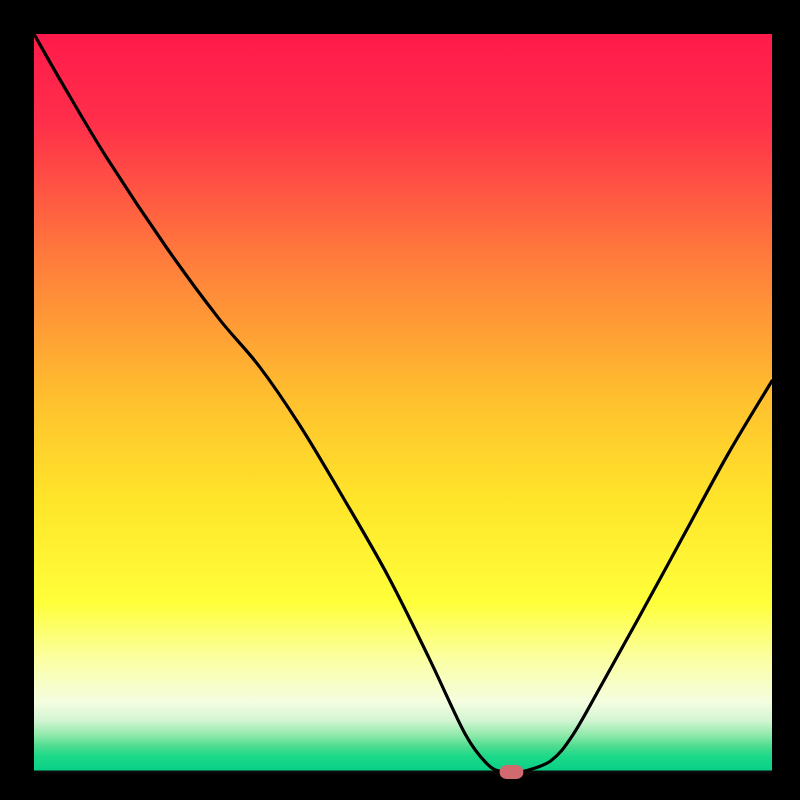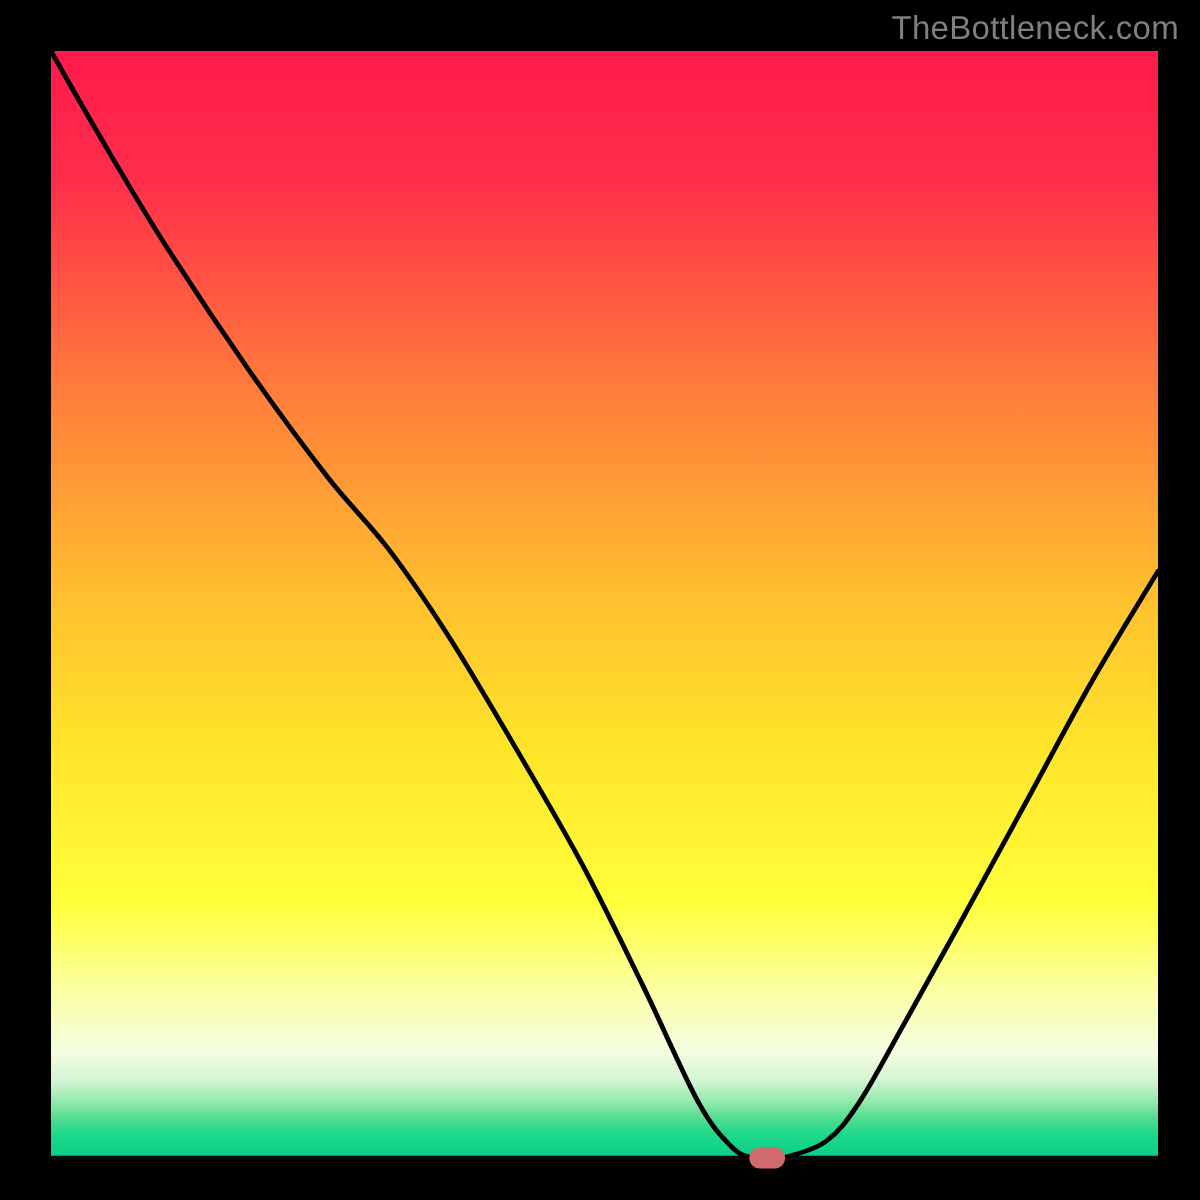--- a/index.html
+++ b/index.html
@@ -31,21 +31,20 @@
     position: absolute;
     top: 0;
     left: 0;
   }
 </style>
 </head>
 <body>
 
 <div class="frame">
 
-  <div class="watermark">TheBottleneck.com</div>
 
   <svg id="chart-svg" width="800" height="800" viewBox="0 0 800 800">
     <defs>
       <linearGradient id="bg-grad" x1="0" y1="0" x2="0" y2="1">
           <stop offset="0%" stop-color="#ff1a4b"></stop>
           <stop offset="12%" stop-color="#ff2f4a"></stop>
           <stop offset="30%" stop-color="#ff7a3c"></stop>
           <stop offset="50%" stop-color="#ffc22e"></stop>
           <stop offset="63%" stop-color="#ffe52a"></stop>
           <stop offset="77%" stop-color="#ffff3a"></stop>

